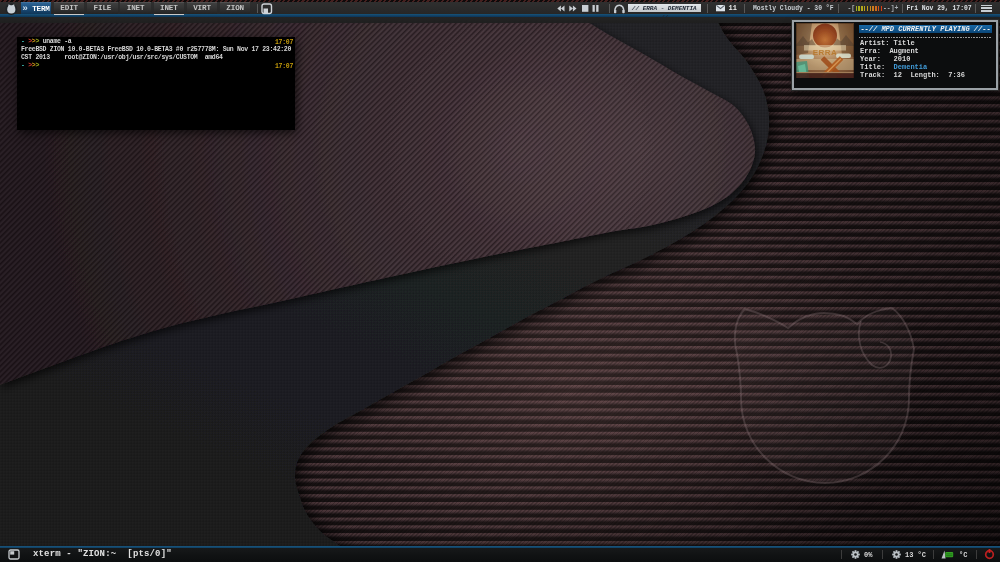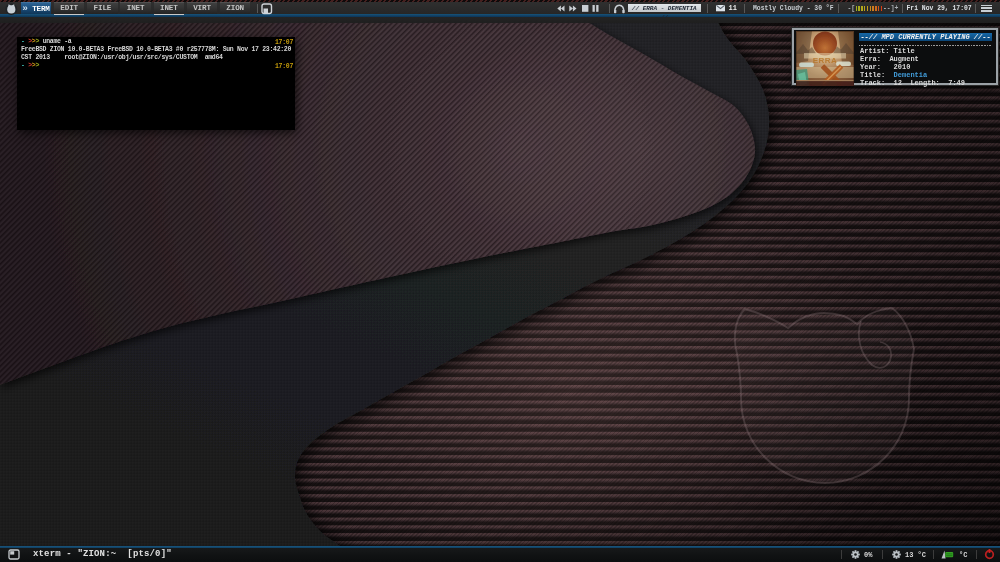--- a/index.html
+++ b/index.html
@@ -36,21 +36,21 @@
 .sep{position:absolute;top:3.5px;width:1px;height:9px;background:#585858}
 #trackpill{position:absolute;left:628px;top:3.8px;width:72.5px;height:8.6px;background:linear-gradient(180deg,#e2e6ea,#c2c6ca);
 color:#1c2430;font:bold italic 6px "Liberation Mono",monospace;text-align:center;line-height:9px}
 .bartext{position:absolute;top:3px;font:bold 6.4px "Liberation Mono",monospace;color:#c9ced3;line-height:11px;white-space:pre}
 
 #term{position:absolute;left:17px;top:37px;width:278px;height:93px;background:#000;box-shadow:2px 3px 9px rgba(0,0,0,0.65)}
 #term pre{position:absolute;left:4px;top:1.2px;font:bold 6.5px "Liberation Mono",monospace;line-height:8px;color:#d6d6d6;letter-spacing:-0.3px}
 #term .ts{position:absolute;color:#c79d0a;font:bold 6.5px "Liberation Mono",monospace;letter-spacing:-0.3px}
 .cy{color:#35a8a0}.r1{color:#cc3b2f}.r2{color:#cc9416}.r3{color:#9aa91f}
 
-#mpd{position:absolute;left:792px;top:28px;width:206px;height:57px;background:#0c0d0e;
+#mpd{position:absolute;left:792px;top:20px;width:206px;height:70px;background:#0c0d0e;
 border:2px solid #9ba1a6;box-shadow:0 0 0 1px #2a2a2a, 2px 4px 9px rgba(0,0,0,0.6);}
 #art{position:absolute;left:2px;top:1px;width:58px;height:55px;overflow:hidden}
 #mpdhead{position:absolute;left:65px;top:2.5px;width:133px;height:8px;
 background:linear-gradient(180deg,#1768a6,#0b4678);color:#f0f0f0;
 font:bold italic 7px "Liberation Mono",monospace;text-align:center;line-height:8.5px;white-space:pre}
 #mpddash{position:absolute;left:65px;top:14.5px;width:133px;height:1px;
 background:repeating-linear-gradient(90deg,#9a9a9a 0 1px,transparent 1px 1.6px)}
 .mrow{position:absolute;left:66px;font:bold 7px "Liberation Mono",monospace;color:#dadada;white-space:pre;line-height:8px}
 .blue{color:#419bd8}
 
@@ -243,21 +243,21 @@
         <rect width="58" height="57" fill="none" stroke="rgba(40,20,10,0.35)" stroke-width="2"></rect>
         </g>
       </svg>
     </div>
     <div id="mpdhead">--// MPD CURRENTLY PLAYING //--</div>
     <div id="mpddash"></div>
     <div class="mrow" style="top:16.5px">Artist: Title</div>
     <div class="mrow" style="top:24.5px">Erra:  Augment</div>
     <div class="mrow" style="top:32.5px">Year:   2010</div>
     <div class="mrow" style="top:40.5px">Title:  <span class="blue">Dementia</span></div>
-    <div class="mrow" style="top:48.5px">Track:  12  Length:  7:49</div>
+    <div class="mrow" style="top:48.5px">Track:  12  Length:  7:36</div>
   </div>
 
   <div id="botbar">
     <div class="bluerule"></div>
     <svg width="13" height="12" style="position:absolute;left:8px;top:2.5px">
       <rect x="1" y="1" width="10" height="9" rx="1.5" fill="none" stroke="#c6cacd" stroke-width="1.3"></rect>
       <rect x="2.2" y="2.2" width="4" height="3.4" fill="#c6cacd"></rect>
     </svg>
     <div class="btext" style="left:33px;top:3px">xterm - "ZION:~  [pts/0]"</div>
   </div>

